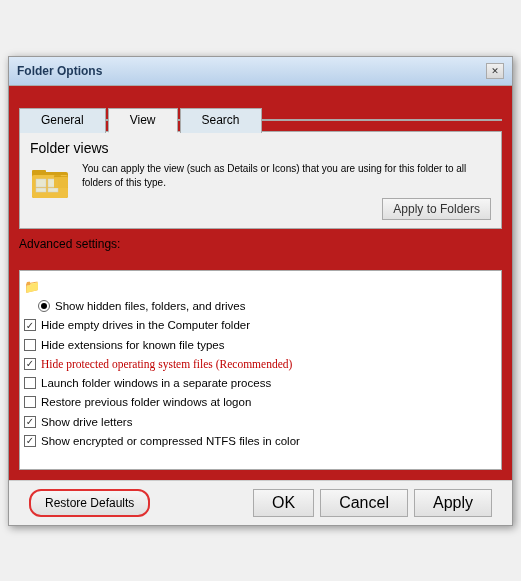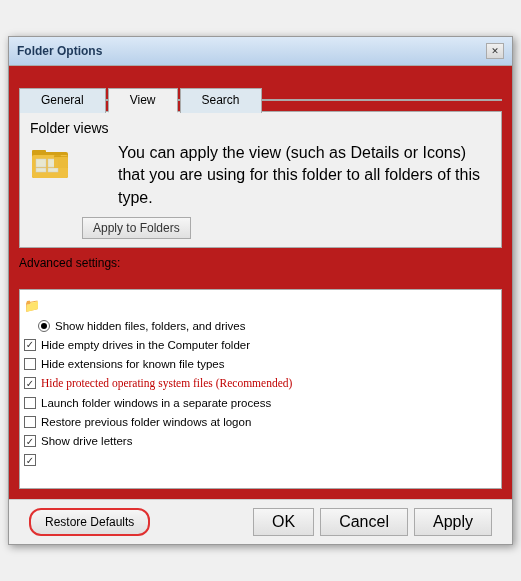--- a/index.html
+++ b/index.html
@@ -94,30 +94,30 @@
       width: 42px;
       height: 42px;
       flex-shrink: 0;
       position: relative;
     }
     .folder-icon svg {
       width: 42px;
       height: 42px;
     }
     .folder-description {
-      font-size: 16px;
+      font-size: 10px;
       line-height: 1.4;
       color: #000;
       flex: 1;
-      margin-left: 36px;
     }
     .folder-buttons {
       display: flex;
       gap: 16px;
       margin-top: 8px;
+      justify-content: flex-end;
     }
     .btn {
       padding: 3px 10px;
       border: 1px solid #aaa;
       background: linear-gradient(to bottom, #f6f6f6, #e0e0e0);
       font-size: 12px;
       cursor: pointer;
       color: #333;
     }
     .btn:disabled { color: #aaa; cursor: default; }
@@ -288,20 +288,21 @@
             <div class="settings-item">
               <span class="checkbox-sq" style="margin-right: 5px;"></span>
               <span>Restore previous folder windows at logon</span>
             </div>
             <div class="settings-item">
               <span class="checkbox-sq checked" style="margin-right: 5px;">✓</span>
               <span>Show drive letters</span>
             </div>
             <div class="settings-item">
               <span class="checkbox-sq checked" style="margin-right: 5px;">✓</span>
+              <span>Show encrypted or compressed NTFS files in color</span>
             </div>
           </div>
       </div>
     </div>
   </div>
 
   <div class="bottom-bar">
     <button class="restore-defaults-btn">Restore Defaults</button>
     <button class="btn-bottom">OK</button>
     <button class="btn-bottom">Cancel</button>

